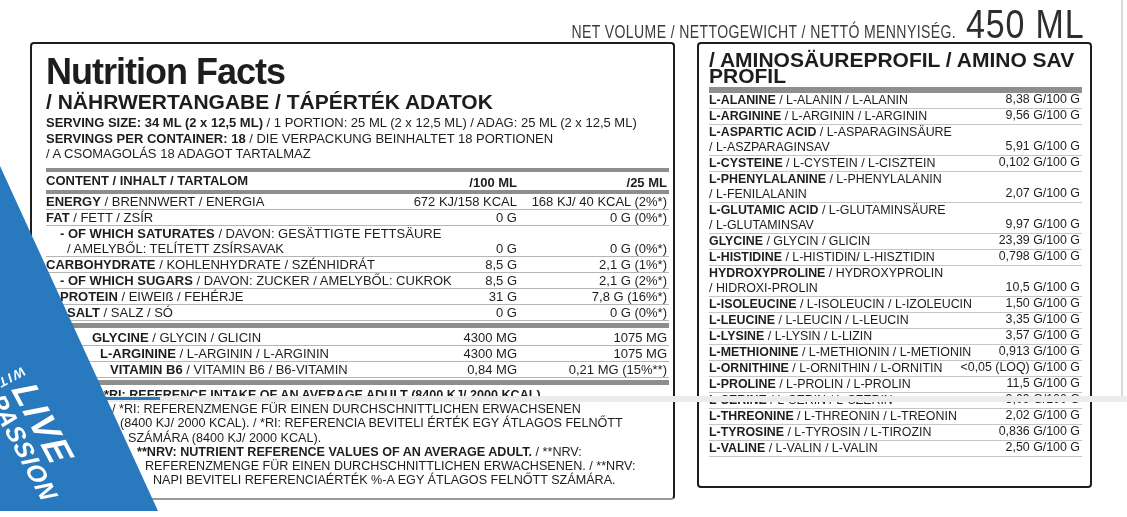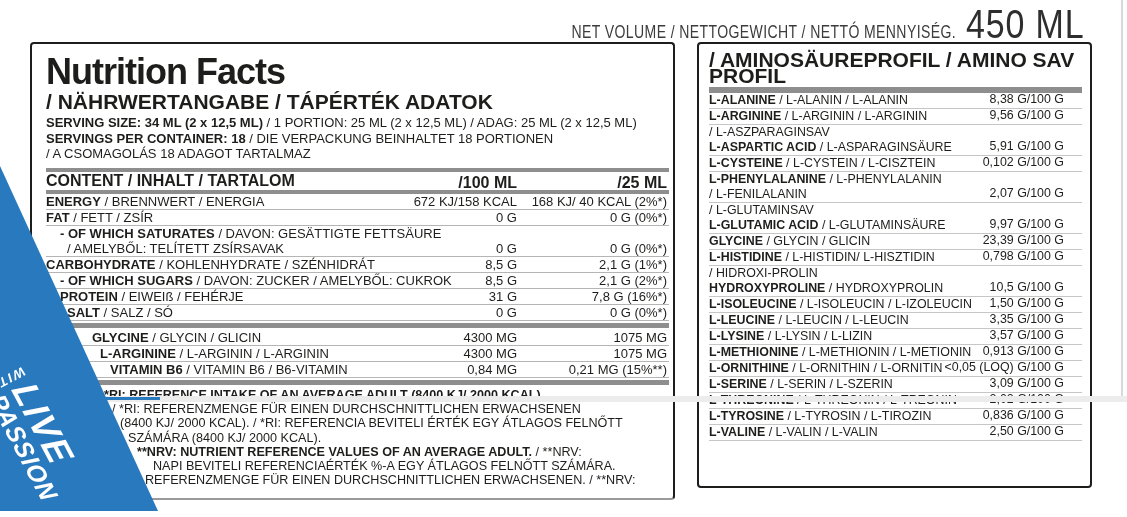--- a/index.html
+++ b/index.html
@@ -21,35 +21,35 @@
   .aa-panel .big-title { font-size:37px; }
   .sub-title { font-weight:bold; font-size:21px; line-height:16px; margin-top:4px; }
 
   .serving { font-size:13px; line-height:15.5px; margin-top:5px; }
   b, .b { font-weight:bold; }
 
   .bar { height:4px; background:#8e8e8e; }
   .bar-thick { height:5px; background:#8e8e8e; margin:2px 0; }
 
   .nf-table { margin-top:6px; }
-  .nf-head { position:relative; font-weight:bold; font-size:16px; line-height:14.5px; padding:2px 0; }
+  .nf-head { position:relative; font-weight:bold; font-size:13px; line-height:14.5px; padding:2px 0; }
   .nf-head .v100, .nf-head .v25 { font-weight:bold; }
   .nf-row { position:relative; font-size:13px; line-height:15px; border-bottom:1px solid #b5b5b5; }
   .nf-row.two { height:31px; }
   .v100 { position:absolute; right:152px; bottom:0; text-align:right; }
   .v25 { position:absolute; right:2px; bottom:0; }
   .ind1 { padding-left:14px; }
   .ind2 { padding-left:21px; }
 
   .footnotes { margin-top:3px; font-size:12.6px; line-height:14.2px; }
   .fn-line { white-space:nowrap; }
 
   .aa-bar { height:6px; background:#8e8e8e; margin-top:3px; }
   .am-row { position:relative; font-size:12.4px; line-height:15px; border-bottom:1px solid #c6c6c6; white-space:nowrap; }
-  .am-row .val { position:absolute; right:18px; bottom:1px; }
+  .am-row .val { position:absolute; right:2px; bottom:1px; }
   .am-row.two { height:31px; }
 
   
   .ribbon { position:absolute; left:0; top:166px; width:158px; height:345px; background:#2879be;
     -webkit-clip-path:polygon(0 0,100% 100%,0 100%); clip-path:polygon(0 0,100% 100%,0 100%); z-index:6; }
   .ribbon-text { position:absolute; left:28px; top:360px; z-index:7; display:flex; gap:3px; align-items:flex-start;
     transform:rotate(62deg); transform-origin:0 0; color:#fff; font-style:italic; font-weight:bold; }
   .ribbon-with { writing-mode:vertical-rl; font-size:13px; letter-spacing:2px; margin-top:8px; }
   .ribbon-main { display:flex; flex-direction:column; transform:skewX(-6deg); }
   .ribbon-live { font-size:36px; line-height:33px; letter-spacing:2px; }
@@ -146,59 +146,60 @@
 
       <div class="bar-thick"></div>
     </div>
 
     <div class="footnotes">
       <div class="fn-line" style="padding-left:58px;"><b>*RI: REFERENCE INTAKE OF AN AVERAGE ADULT (8400 KJ/ 2000 KCAL).</b><span></span></div>
       <div class="fn-line" style="padding-left:66px;"><b></b><span>/ *RI: REFERENZMENGE FÜR EINEN DURCHSCHNITTLICHEN ERWACHSENEN</span></div>
       <div class="fn-line" style="padding-left:74px;"><b></b><span>(8400 KJ/ 2000 KCAL). / *RI: REFERENCIA BEVITELI ÉRTÉK EGY ÁTLAGOS FELNŐTT</span></div>
       <div class="fn-line" style="padding-left:82px;"><b></b><span>SZÁMÁRA (8400 KJ/ 2000 KCAL).</span></div>
       <div class="fn-line" style="padding-left:91px;"><b>**NRV: NUTRIENT REFERENCE VALUES OF AN AVERAGE ADULT.</b><span> / **NRV:</span></div>
+      <div class="fn-line" style="padding-left:99px;"><b></b><span>REFERENZMENGE FÜR EINEN DURCHSCHNITTLICHEN ERWACHSENEN. / **NRV:</span></div>
       <div class="fn-line" style="padding-left:107px;"><b></b><span>NAPI BEVITELI REFERENCIAÉRTÉK %-A EGY ÁTLAGOS FELNŐTT SZÁMÁRA.</span></div>
-      <div class="fn-line" style="padding-left:99px;"><b></b><span>REFERENZMENGE FÜR EINEN DURCHSCHNITTLICHEN ERWACHSENEN. / **NRV:</span></div>
     </div>
   </div>
 
   <div class="panel aa-panel">
     <div class="sub-title">/ AMINOSÄUREPROFIL / AMINO SAV PROFIL</div>
     <div class="aa-bar"></div>
 
     <div class="am-row"><b>L-ALANINE</b><span> / L-ALANIN / L-ALANIN</span><span class="val">8,38 G/100 G</span></div>
     <div class="am-row"><b>L-ARGININE</b><span> / L-ARGININ / L-ARGININ</span><span class="val">9,56 G/100 G</span></div>
     <div class="am-row two">
+        <div><b>L-ASPARTIC ACID</b><span> / L-ASPARAGINSÄURE</span></div>
         <div>/ L-ASZPARAGINSAV</div>
-        <div><b>L-ASPARTIC ACID</b><span> / L-ASPARAGINSÄURE</span></div>
         <span class="val">5,91 G/100 G</span>
       </div>
     <div class="am-row"><b>L-CYSTEINE</b><span> / L-CYSTEIN / L-CISZTEIN</span><span class="val">0,102 G/100 G</span></div>
     <div class="am-row two">
         <div><b>L-PHENYLALANINE</b><span> / L-PHENYLALANIN</span></div>
         <div>/ L-FENILALANIN</div>
         <span class="val">2,07 G/100 G</span>
       </div>
     <div class="am-row two">
+        <div><b>L-GLUTAMIC ACID</b><span> / L-GLUTAMINSÄURE</span></div>
         <div>/ L-GLUTAMINSAV</div>
-        <div><b>L-GLUTAMIC ACID</b><span> / L-GLUTAMINSÄURE</span></div>
         <span class="val">9,97 G/100 G</span>
       </div>
     <div class="am-row"><b>GLYCINE</b><span> / GLYCIN / GLICIN</span><span class="val">23,39 G/100 G</span></div>
     <div class="am-row"><b>L-HISTIDINE</b><span> / L-HISTIDIN/ L-HISZTIDIN</span><span class="val">0,798 G/100 G</span></div>
     <div class="am-row two">
+        <div><b>HYDROXYPROLINE</b><span> / HYDROXYPROLIN</span></div>
         <div>/ HIDROXI-PROLIN</div>
-        <div><b>HYDROXYPROLINE</b><span> / HYDROXYPROLIN</span></div>
         <span class="val">10,5 G/100 G</span>
       </div>
     <div class="am-row"><b>L-ISOLEUCINE</b><span> / L-ISOLEUCIN / L-IZOLEUCIN</span><span class="val">1,50 G/100 G</span></div>
     <div class="am-row"><b>L-LEUCINE</b><span> / L-LEUCIN / L-LEUCIN</span><span class="val">3,35 G/100 G</span></div>
     <div class="am-row"><b>L-LYSINE</b><span> / L-LYSIN / L-LIZIN</span><span class="val">3,57 G/100 G</span></div>
     <div class="am-row"><b>L-METHIONINE</b><span> / L-METHIONIN / L-METIONIN</span><span class="val">0,913 G/100 G</span></div>
     <div class="am-row"><b>L-ORNITHINE</b><span> / L-ORNITHIN / L-ORNITIN</span><span class="val">&lt;0,05 (LOQ) G/100 G</span></div>
+    <div class="am-row"><b>L-PROLINE</b><span> / L-PROLIN / L-PROLIN</span><span class="val">11,5 G/100 G</span></div>
     <div class="am-row"><b>L-SERINE</b><span> / L-SERIN / L-SZERIN</span><span class="val">3,09 G/100 G</span></div>
     <div class="am-row"><b>L-THREONINE</b><span> / L-THREONIN / L-TREONIN</span><span class="val">2,02 G/100 G</span></div>
     <div class="am-row"><b>L-TYROSINE</b><span> / L-TYROSIN / L-TIROZIN</span><span class="val">0,836 G/100 G</span></div>
     <div class="am-row"><b>L-VALINE</b><span> / L-VALIN / L-VALIN</span><span class="val">2,50 G/100 G</span></div>
   </div>
 
   <div class="ribbon"></div>
   <div class="ribbon-text">
     <span class="ribbon-with">WITH</span>
     <span class="ribbon-main">

